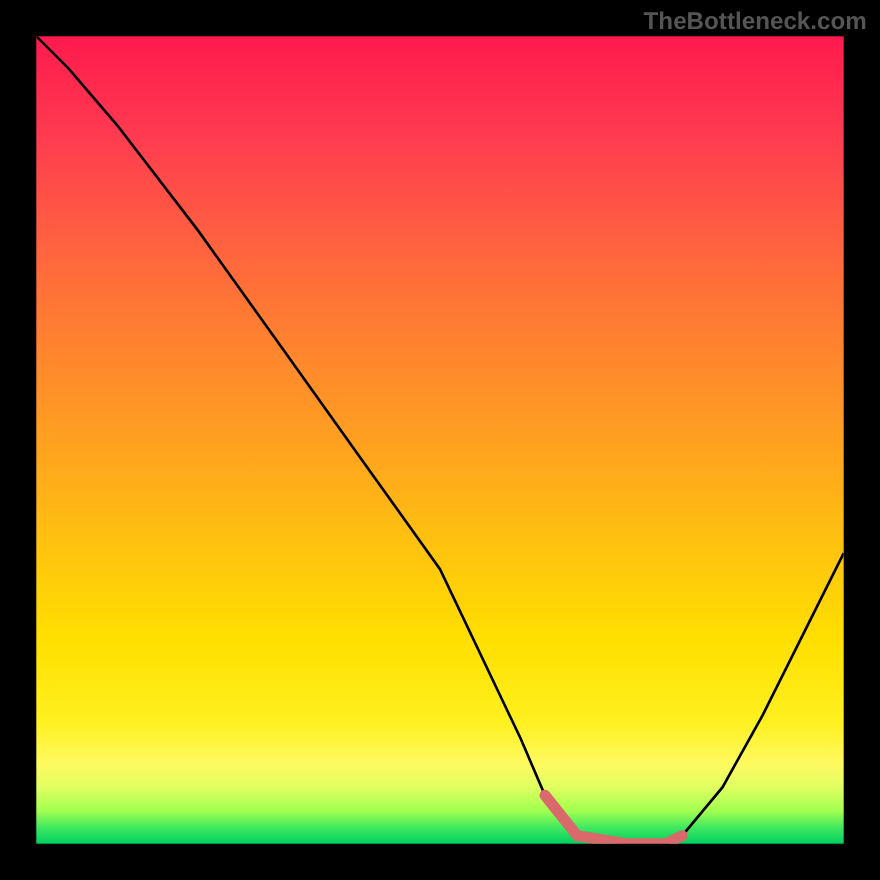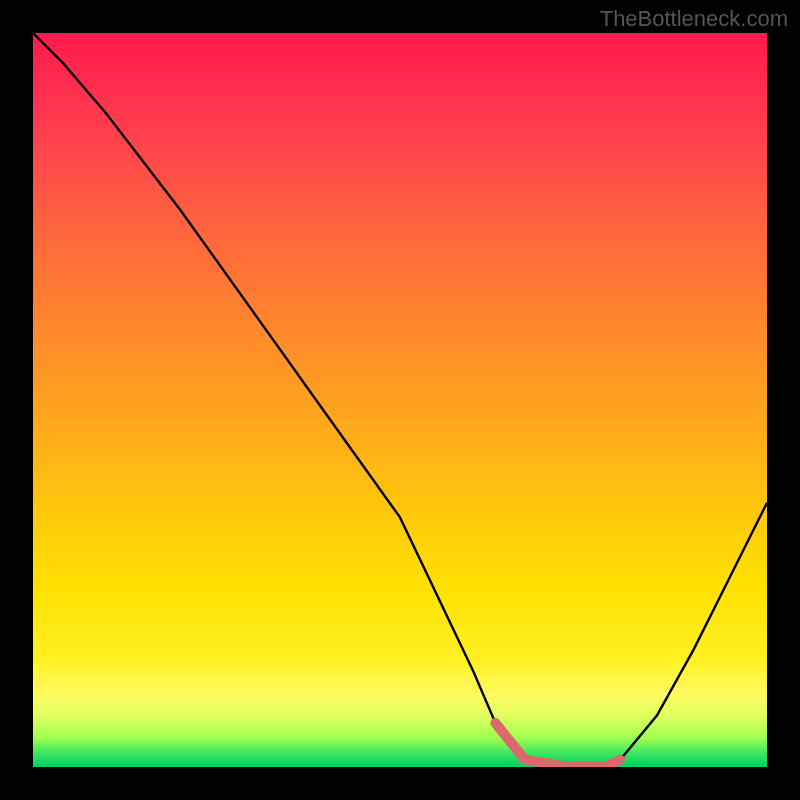--- a/index.html
+++ b/index.html
@@ -10,21 +10,21 @@
     height: 800px;
     position: relative;
     font-family: Arial, sans-serif;
   }
   .watermark {
     position: absolute;
     top: 6px;
     right: 12px;
     color: #555;
     font-size: 22px;
-    font-weight: 400;
+    font-weight: 700;
     z-index: 3;
   }
   .plot-area {
     position: absolute;
     left: 33px;
     top: 33px;
     width: 734px;
     height: 734px;
   }
   .gradient-bg {

